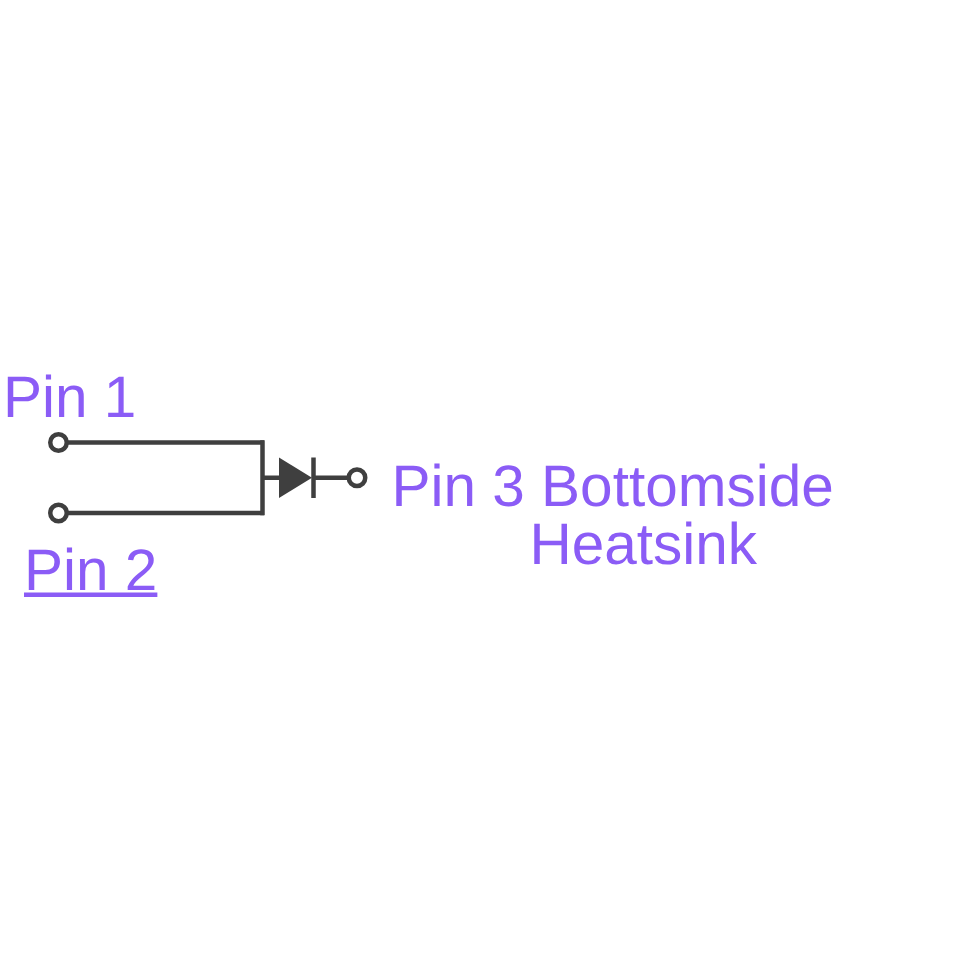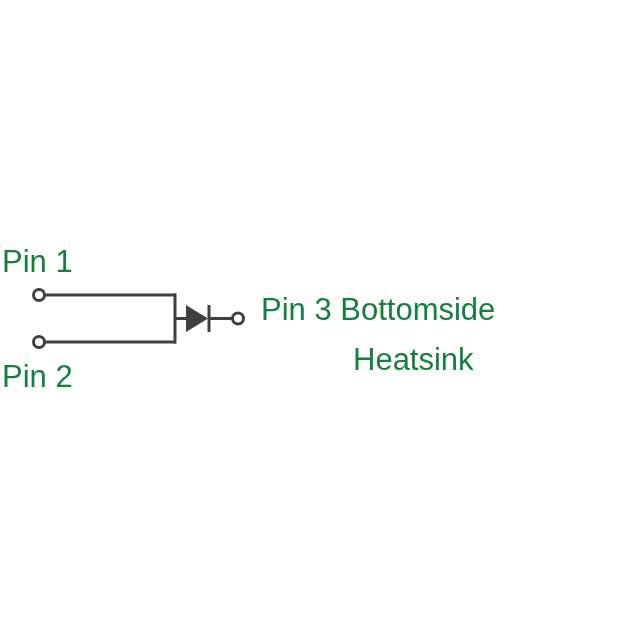--- a/index.html
+++ b/index.html
@@ -1,18 +1,18 @@
 <!DOCTYPE html>
 <html><head>
 <meta charset="utf-8">
 <style>
   html, body { margin: 0; padding: 0; background: #ffffff; }
   body { width: 640px; height: 640px; position: relative; overflow: hidden;
          font-family: "Liberation Sans", sans-serif; color: #3f3f3f; }
-  .lbl { position: absolute; font-size: 31px; line-height: 1; color: #15803d; white-space: nowrap; }
+  .lbl { position: absolute; font-size: 39px; line-height: 1; color: #8b5cf6; white-space: nowrap; }
   svg { position: absolute; left: 0; top: 0; }
 </style>
 </head>
 <body>
 
 <svg width="640" height="640" viewBox="0 0 640 640">
   <g stroke="#3f3f3f" stroke-width="3" fill="none">
 
     <line x1="44" y1="295" x2="176" y2="295"></line>
 
@@ -28,15 +28,15 @@
   </g>
 
   <polygon points="186,305 186,332 208,318.5" fill="#3f3f3f"></polygon>
 
   <circle cx="39" cy="295" r="5.5" fill="#ffffff" stroke="#3f3f3f" stroke-width="3"></circle>
   <circle cx="39" cy="342" r="5.5" fill="#ffffff" stroke="#3f3f3f" stroke-width="3"></circle>
   <circle cx="238" cy="318.5" r="5.5" fill="#ffffff" stroke="#3f3f3f" stroke-width="3"></circle>
 </svg>
 
 <div class="lbl" style="left:2px; top:246px;">Pin 1</div>
-<div class="lbl" style="left:2px; top:361px;">Pin 2</div>
-<div class="lbl" style="left:261px; top:294px;text-align:center;">Pin 3 Bottomside</div>
+<div class="lbl" style="left:16px; top:361px;text-decoration:underline;">Pin 2</div>
+<div class="lbl" style="left:261px; top:305px;text-align:center;">Pin 3 Bottomside</div>
 <div class="lbl" style="left:353px; top:344px;">Heatsink</div>
 
 </body></html>

